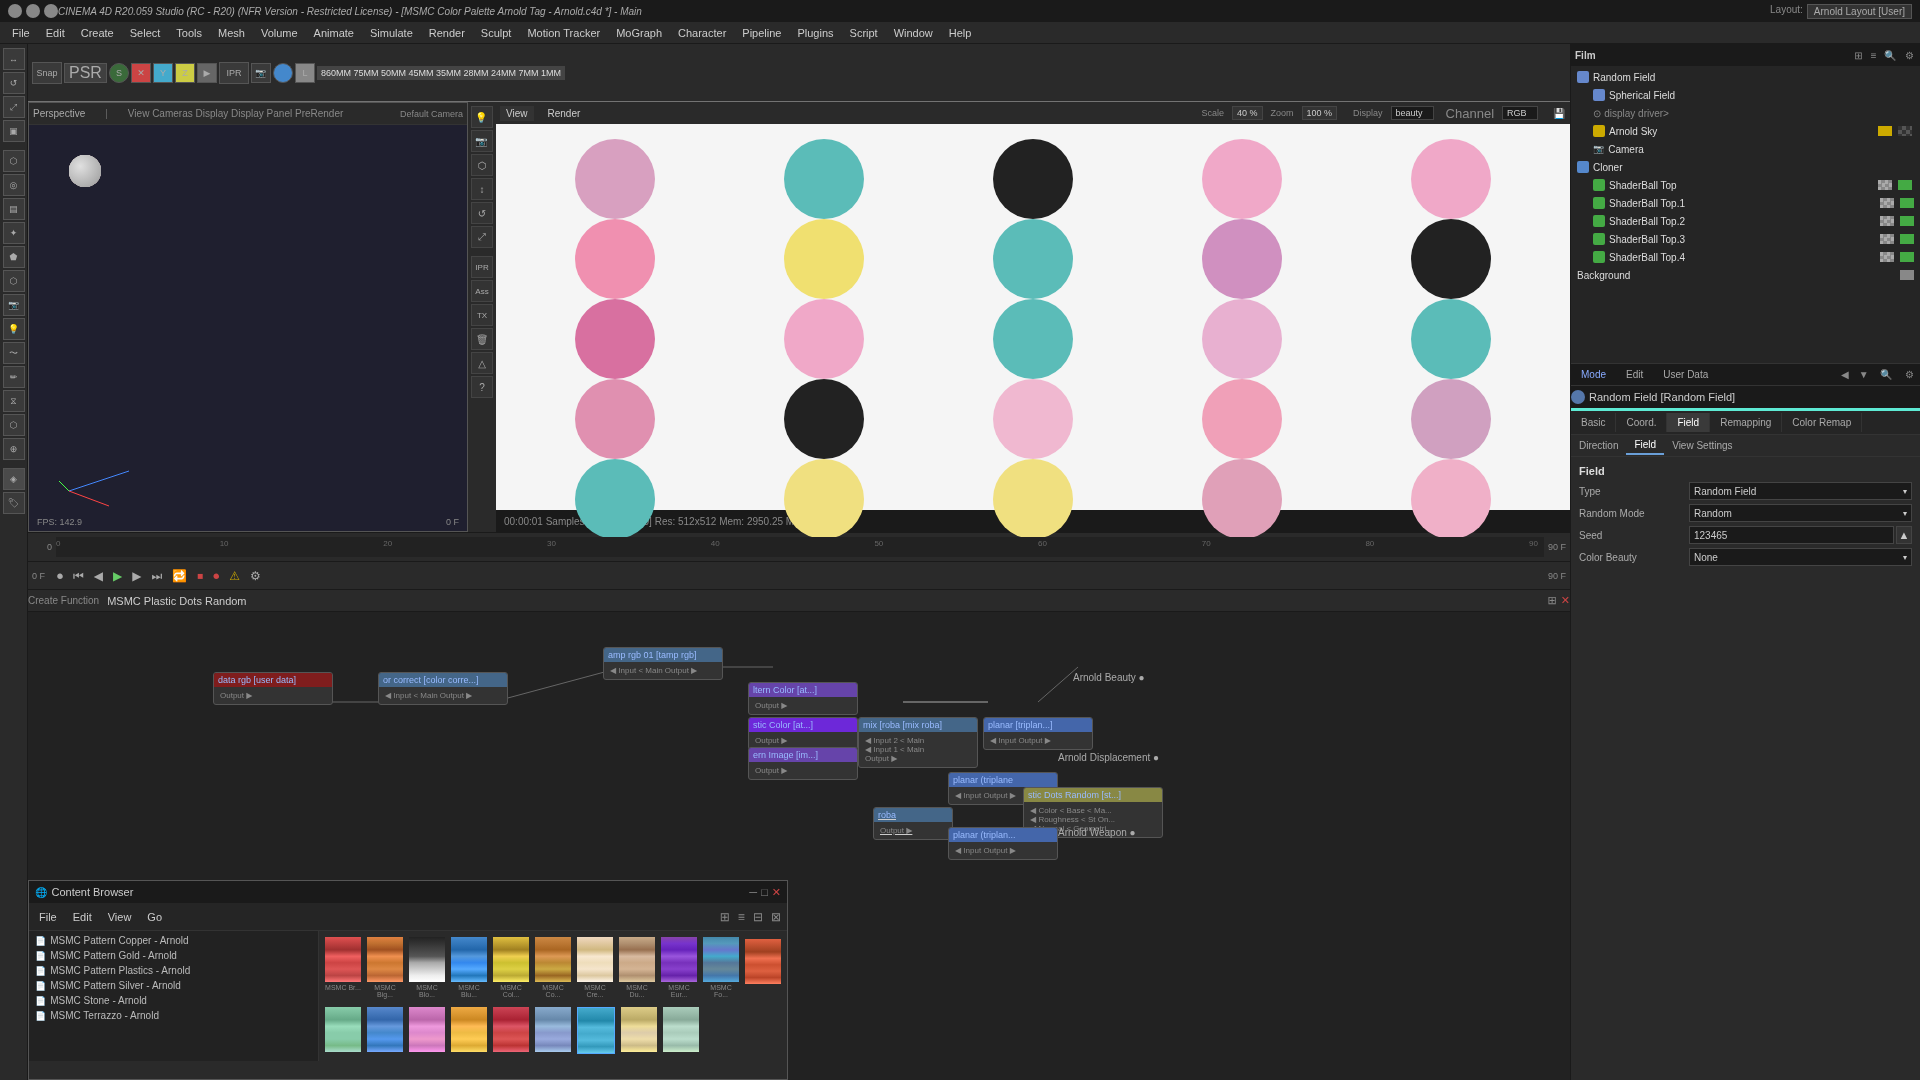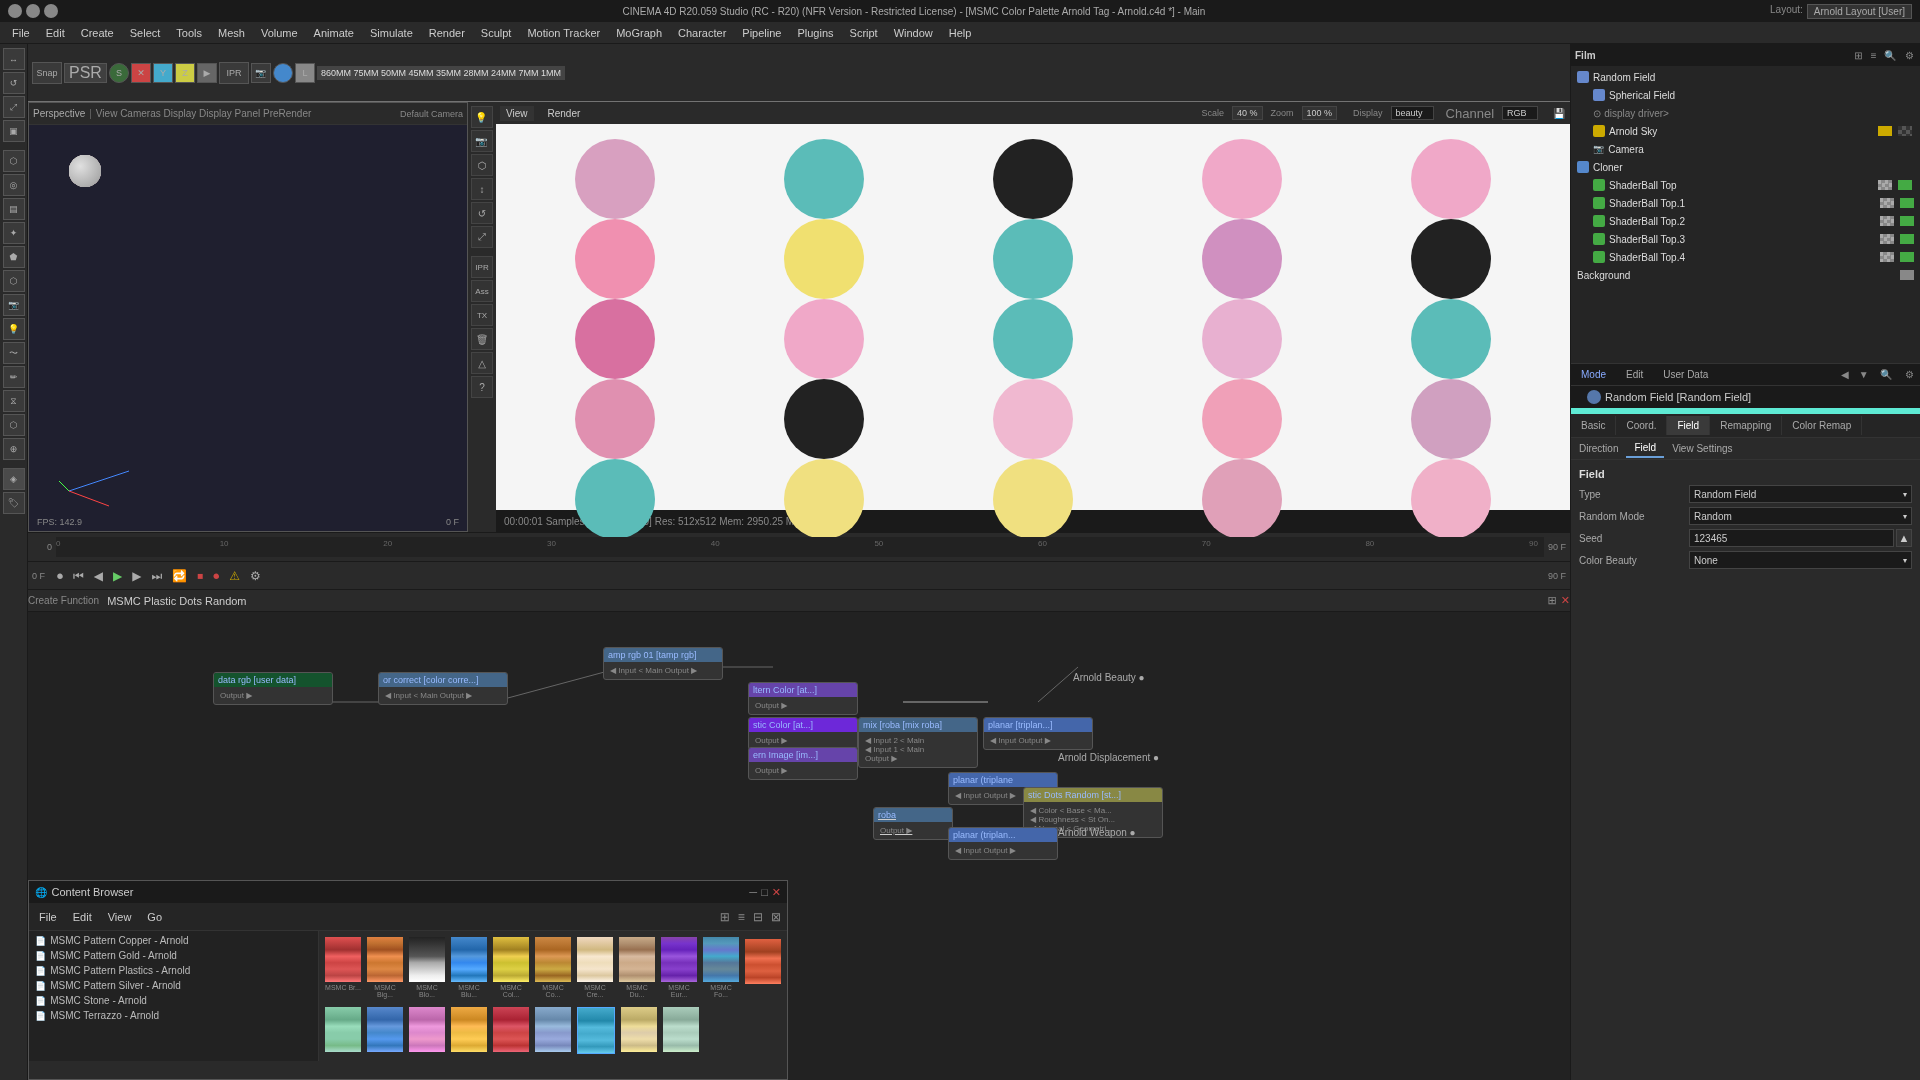--- a/index.html
+++ b/index.html
@@ -1,20 +1,20 @@
 <!DOCTYPE html>
 <html><head>
   <meta charset="utf-8">
   <style>
     * { margin: 0; padding: 0; box-sizing: border-box; }
     body { width: 1920px; height: 1080px; background: #3a3a3a; font-family: Arial, sans-serif; font-size: 11px; color: #ccc; overflow: hidden; }
 
     
     #titlebar { background: #1a1a1a; height: 22px; display: flex; align-items: center; padding: 0 8px; color: #aaa; font-size: 11px; justify-content: space-between; }
-    #titlebar-title { flex: 1; text-align: center; }
+    #titlebar-title { flex: 1; text-align: left; font-style: italic; }
     .title-btn { width: 14px; height: 14px; border-radius: 50%; display: inline-block; cursor: pointer; }
     .title-btn.minimize { background: #888; }
     .title-btn.maximize { background: #888; }
     .title-btn.close { background: #888; }
 
     
     #menubar { background: #2a2a2a; height: 22px; display: flex; align-items: center; padding: 0 4px; border-bottom: 1px solid #1a1a1a; }
     .menu-item { padding: 2px 8px; color: #ccc; cursor: pointer; font-size: 11px; }
 
     
@@ -28,21 +28,21 @@
     #center-area { flex: 1; display: flex; flex-direction: column; }
 
     
     #top-toolbar { background: #2a2a2a; height: 58px; display: flex; align-items: center; padding: 0 4px; gap: 4px; border-bottom: 1px solid #737373; }
 
     
     #viewport-row { display: flex; height: 430px; }
 
     
     #viewport-3d { width: 440px; background: #1a1a2a; border: 1px solid #555; position: relative; }
-    #viewport-header { background: #2a2a2a; height: 22px; display: flex; align-items: center; padding: 0 4px; gap: 4px; border-bottom: 1px solid #333; font-size: 10px; }
+    #viewport-header { background: #2a2a2a; height: 22px; display: flex; align-items: center; padding: 0 4px; gap: 20px; border-bottom: 1px solid #333; font-size: 10px; }
     #viewport-canvas { width: 100%; height: calc(100% - 22px); background: #1f1f2f; position: relative; overflow: hidden; }
 
     
     #side-toolbar { width: 28px; background: #2a2a2a; display: flex; flex-direction: column; align-items: center; padding: 4px 0; gap: 2px; }
     .side-btn { width: 22px; height: 22px; display: flex; align-items: center; justify-content: center; cursor: pointer; color: #aaa; font-size: 10px; border: 1px solid #444; background: #333; }
 
     
     #render-preview { flex: 1; background: #f0f0f0; position: relative; }
     #render-header { background: #2a2a2a; height: 22px; display: flex; align-items: center; padding: 0 4px; gap: 8px; font-size: 10px; color: #ccc; }
     #render-canvas { width: 100%; height: calc(100% - 22px - 22px); background: #f0f0f0; position: relative; }
@@ -366,21 +366,21 @@
 
         <svg style="position:absolute;top:0;left:0;width:100%;height:100%;pointer-events:none;">
           <line x1="295" y1="90" x2="365" y2="90" stroke="#666" stroke-width="1"></line>
           <line x1="465" y1="90" x2="595" y2="55" stroke="#666" stroke-width="1"></line>
           <line x1="695" y1="55" x2="745" y2="55" stroke="#666" stroke-width="1"></line>
           <line x1="875" y1="90" x2="960" y2="90" stroke="#aaa" stroke-width="1"></line>
           <line x1="1010" y1="90" x2="1050" y2="55" stroke="#666" stroke-width="1"></line>
         </svg>
 
         <div class="node-box" style="left:185px;top:60px;min-width:120px;">
-          <div class="node-title" style="background:#14532d;">data rgb [user data]</div>
+          <div class="node-title" style="background:#7f1d1d;">data rgb [user data]</div>
           <div class="node-port">Output ▶</div>
         </div>
 
         <div class="node-box" style="left:350px;top:60px;min-width:130px;">
           <div class="node-title" style="background:#446688;">or correct [color corre...]</div>
           <div class="node-port">◀ Input &lt; Main Output ▶</div>
         </div>
 
         <div class="node-box" style="left:575px;top:35px;min-width:120px;">
           <div class="node-title" style="background:#446688;">amp rgb 01 [tamp rgb]</div>
@@ -676,21 +676,21 @@
         <span style="color:#88aaff;cursor:pointer;padding:2px 6px;">Mode</span>
         <span style="color:#aaa;cursor:pointer;padding:2px 6px;">Edit</span>
         <span style="color:#aaa;cursor:pointer;padding:2px 6px;">User Data</span>
         <span style="flex:1;"></span>
         <span style="cursor:pointer;color:#888;">◀</span>
         <span style="cursor:pointer;color:#888;margin:0 2px;">▼</span>
         <span style="cursor:pointer;color:#888;margin:0 2px;">🔍</span>
         <span style="cursor:pointer;color:#888;margin:0 2px;">⚙</span>
       </div>
 
-      <div style="background:#1a1a1a;padding:4px 16px;border-bottom:6px solid #5eead4;display:flex;align-items:center;gap:4px;">
+      <div style="background:#1a1a1a;padding:4px 0;border-bottom:3px solid #5eead4;display:flex;align-items:center;gap:4px;">
         <div style="width:14px;height:14px;background:#5577aa;border-radius:50%;"></div>
         <span style="font-size:11px;color:#ccc;">Random Field [Random Field]</span>
       </div>
 
       <div id="prop-tabs">
         <span class="prop-tab">Basic</span>
         <span class="prop-tab">Coord.</span>
         <span class="prop-tab active">Field</span>
         <span class="prop-tab">Remapping</span>
         <span class="prop-tab">Color Remap</span>

